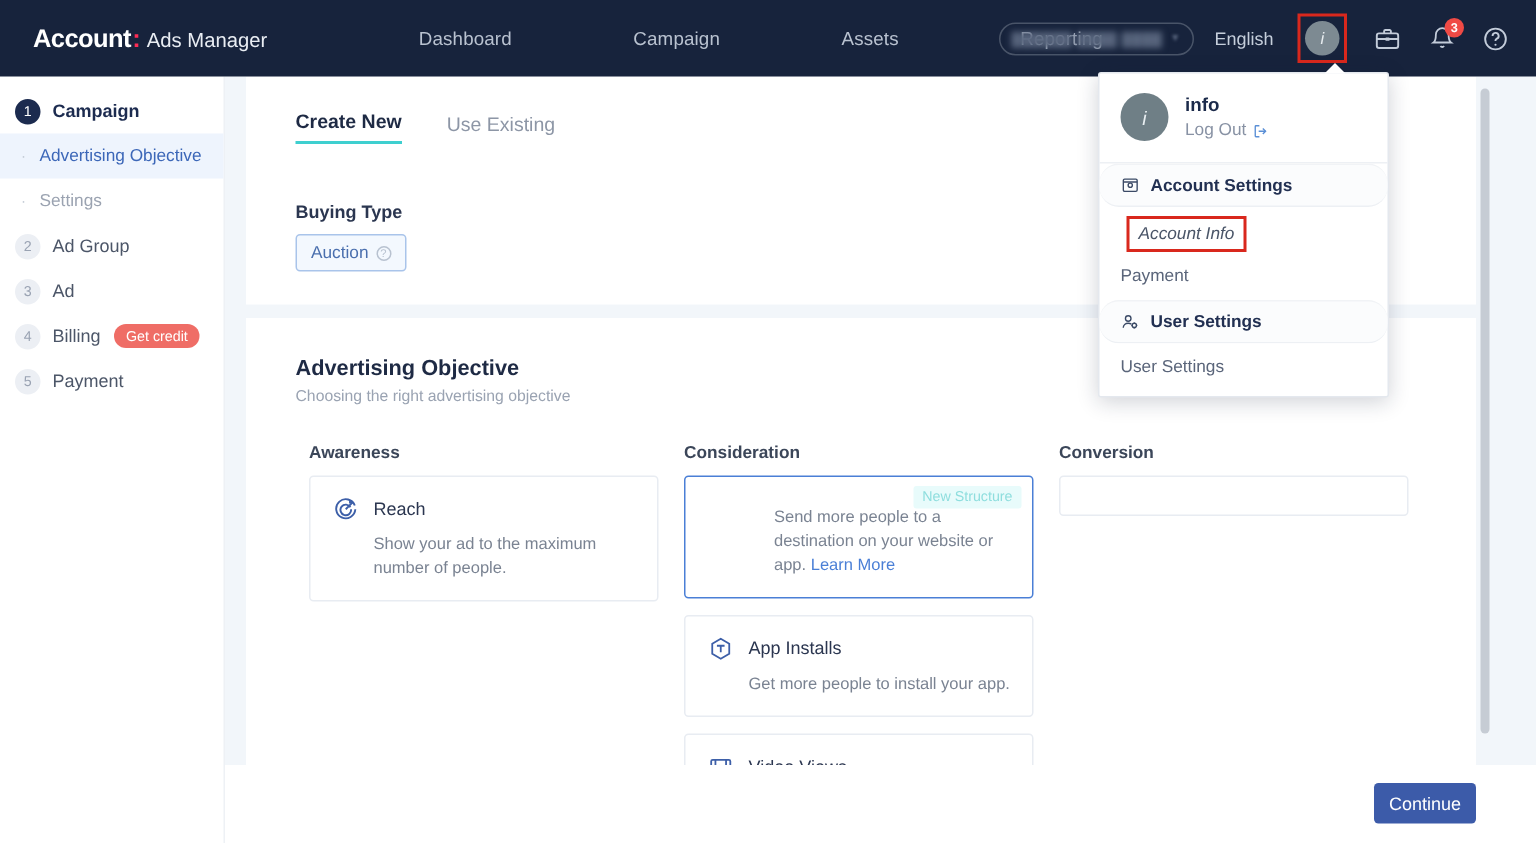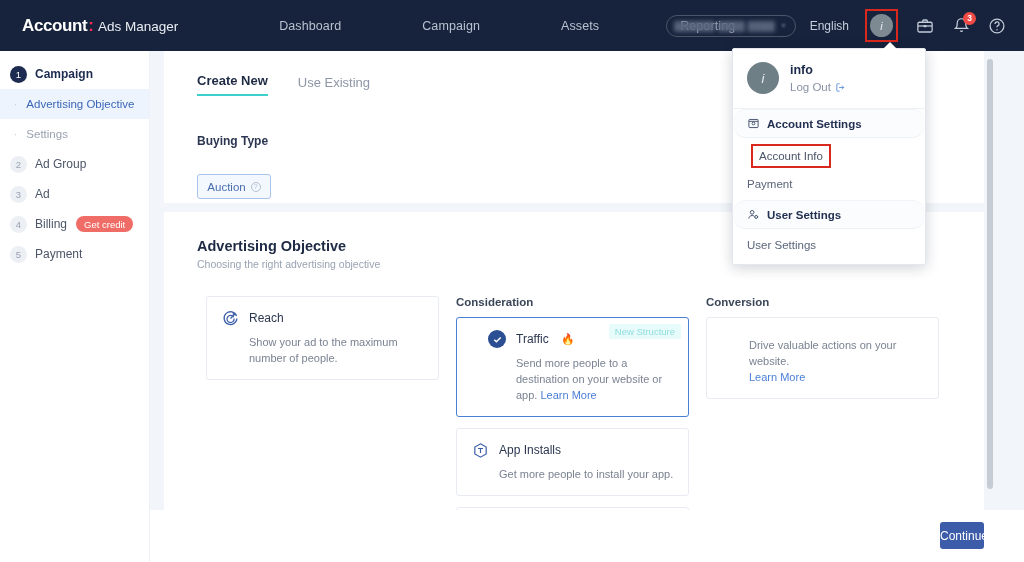--- a/index.html
+++ b/index.html
@@ -104,21 +104,21 @@
     padding: 7px 14px 7px 14px; background: #fbfcfd;
     border-bottom: 1px solid #edf0f4; border-top: 1px solid #f1f3f6; border-radius: 13px;
   }
   .dd-group-label { font-size: 11.5px; color: #223052; font-weight: bold; }
   .dd-item {
     padding: 7px 14px; font-size: 11.5px; color: #5a657a; cursor: pointer;
   }
   .dd-item-hl {
     margin: 2px 8px 2px 8px; padding: 4px 6px;
     border: 2px solid #d9281d; color: #4b5costume;
-    color: #4a5568; font-size: 11.5px; cursor: pointer; display: inline-block;
+    color: #4a5568; font-size: 11.5px; cursor: pointer; display: inline-block; font-style: italic;
   }
 
   
   .sidebar {
     position: absolute; left: 0; top: 51px; width: 150px; bottom: 0;
     background: #ffffff; border-right: 1px solid #eef1f5;
     padding-top: 8px; z-index: 10;
   }
   .sb-row {
     display: flex; align-items: center; height: 30px; padding-left: 10px; cursor: pointer;
@@ -153,21 +153,21 @@
   }
   .panel { background: #fff; margin: 0 40px 0 14px; }
   .panel-top { height: 152px; padding: 22px 0 0 33px; }
   .tabs { display: flex; gap: 30px; align-items: flex-end; }
   .tab { font-size: 13px; color: #8d96a6; padding-bottom: 6px; cursor: pointer; }
   .tab.active {
     color: #1e2a44; font-weight: bold; border-bottom: 2.5px solid #3ecfcf;
   }
   .bt-label { font-size: 12px; color: #2b3650; font-weight: bold; margin-top: 38px; }
   .bt-btn {
-    margin-top: 26px; width: 74px; height: 25px; border: 1px solid #a9c4ea;
+    margin-top: 8px; width: 74px; height: 25px; border: 1px solid #a9c4ea;
     background: #f3f8fe; border-radius: 3px; display: flex; align-items: center;
     justify-content: center; gap: 5px; cursor: pointer;
   }
   .bt-btn .t { font-size: 11.5px; color: #4a6fae; }
   .q-circ {
     width: 10px; height: 10px; border-radius: 50%; border: 1px solid #b8c2d0;
     color: #b8c2d0; font-size: 7.5px; display: flex; align-items: center; justify-content: center;
   }
 
   .panel-main {
@@ -204,21 +204,21 @@
   }
 
   
   .footer {
     position: absolute; left: 150px; right: 0; bottom: 0; height: 52px;
     background: #ffffff; z-index: 20;
   }
   .footer-inner { position: absolute; left: 0; right: 40px; top: 0; bottom: 0; background: #fff; }
   .continue {
     position: absolute; right: 40px; top: 12px;
-    width: 44px; height: 27px; background: #3c5ba9; color: #fff;
+    width: 68px; height: 27px; background: #3c5ba9; color: #fff;
     border: none; border-radius: 3px; font-size: 12px; cursor: pointer;
     font-family: "Liberation Sans", sans-serif;
   }
 
   
   .scroll-track {
     position: absolute; right: 31px; top: 8px; bottom: 0; width: 6px;
     z-index: 25;
   }
   .scroll-thumb {
@@ -379,20 +379,21 @@
       </div>
     </div>
 
     <div class="panel panel-main">
       <div class="ao-title">Advertising Objective</div>
       <div class="ao-sub">Choosing the right advertising objective</div>
 
       <div class="cols">
 
         <div class="col">
+          <div class="col-head">Awareness</div>
           <div class="card">
             <div class="card-head">
               <span class="card-ico">
                 <svg width="17" height="17" viewBox="0 0 24 24" fill="none" stroke="#3d5fa8" stroke-width="1.8">
                   <path d="M20.5 8.5A9 9 0 1 0 21 12"></path>
                   <path d="M16.4 10.2A5 5 0 1 0 17 12"></path>
                   <path d="M12 12l6.2-6.2"></path>
                     <path d="M16 3.2v2.6h2.6"></path>
                 </svg>
               </span>
@@ -400,29 +401,20 @@
             </div>
             <div class="card-desc">Show your ad to the maximum number of people.</div>
           </div>
         </div>
 
         <div class="col">
           <div class="col-head">Consideration</div>
 
           <div class="card sel">
             <span class="ns-badge">New Structure</span>
-            <div class="card-head">
-              <span class="chk">
-                <svg width="11" height="11" viewBox="0 0 24 24" fill="none" stroke="#ffffff" stroke-width="3.2">
-                  <path d="M5 12.5l4.6 4.5L19 7.5"></path>
-                </svg>
-              </span>
-              <span class="card-title">Traffic</span>
-              <span class="fire">🔥</span>
-            </div>
             <div class="card-desc">
               <span>Send more people to a destination on your website or app.</span>
               <span class="lm">Learn More</span>
             </div>
           </div>
 
           <div class="card">
             <div class="card-head">
               <span class="card-ico">
                 <svg width="17" height="17" viewBox="0 0 24 24" fill="none" stroke="#3d5fa8" stroke-width="1.7">
@@ -446,24 +438,20 @@
               </span>
               <span class="card-title">Video Views</span>
             </div>
             <div class="card-desc">Get more people to view your video</div>
           </div>
         </div>
 
         <div class="col">
           <div class="col-head">Conversion</div>
           <div class="card">
-            <div class="card-desc">
-              <span>Drive valuable actions on your website.</span><br>
-              <span class="lm">Learn More</span>
-            </div>
           </div>
         </div>
 
       </div>
     </div>
 
     <div class="right-gutter"></div>
 
     <div class="scroll-track">
       <div class="scroll-thumb"></div>

